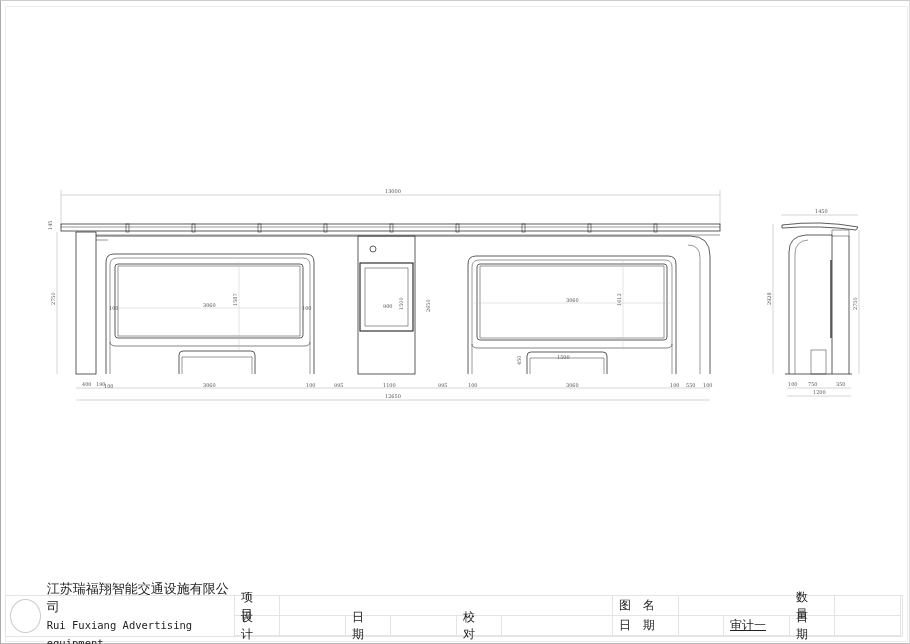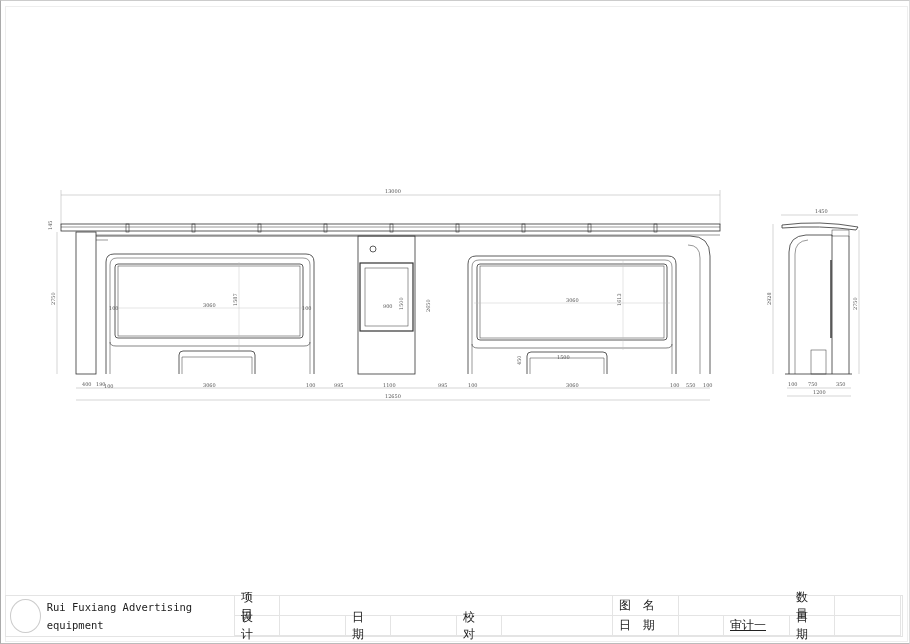--- a/index.html
+++ b/index.html
@@ -134,20 +134,21 @@
     <text class="dim" x="808" y="386" stroke="none">750</text>
     <text class="dim" x="836" y="386" stroke="none">350</text>
     <text class="dim" x="813" y="394" stroke="none">1200</text>
   </g>
 </svg>
 
 <div class="title-block">
   <div class="company">
     <div class="logo"></div>
     <div class="co-text">
+      <span class="co-cn">江苏瑞福翔智能交通设施有限公司</span>
       <span class="co-en">Rui Fuxiang Advertising equipment</span>
     </div>
   </div>
 
   <div class="tb-cell" style="grid-row:1;grid-column:2;">项 目</div>
   <div class="tb-cell" style="grid-row:1;grid-column:3 / span 6;"></div>
   <div class="tb-cell" style="grid-row:1;grid-column:9;">图 名</div>
   <div class="tb-cell" style="grid-row:1;grid-column:10 / span 3;"></div>
   <div class="tb-cell" style="grid-row:1;grid-column:12;">数 量</div>
   <div class="tb-cell" style="grid-row:1;grid-column:13;"></div>

